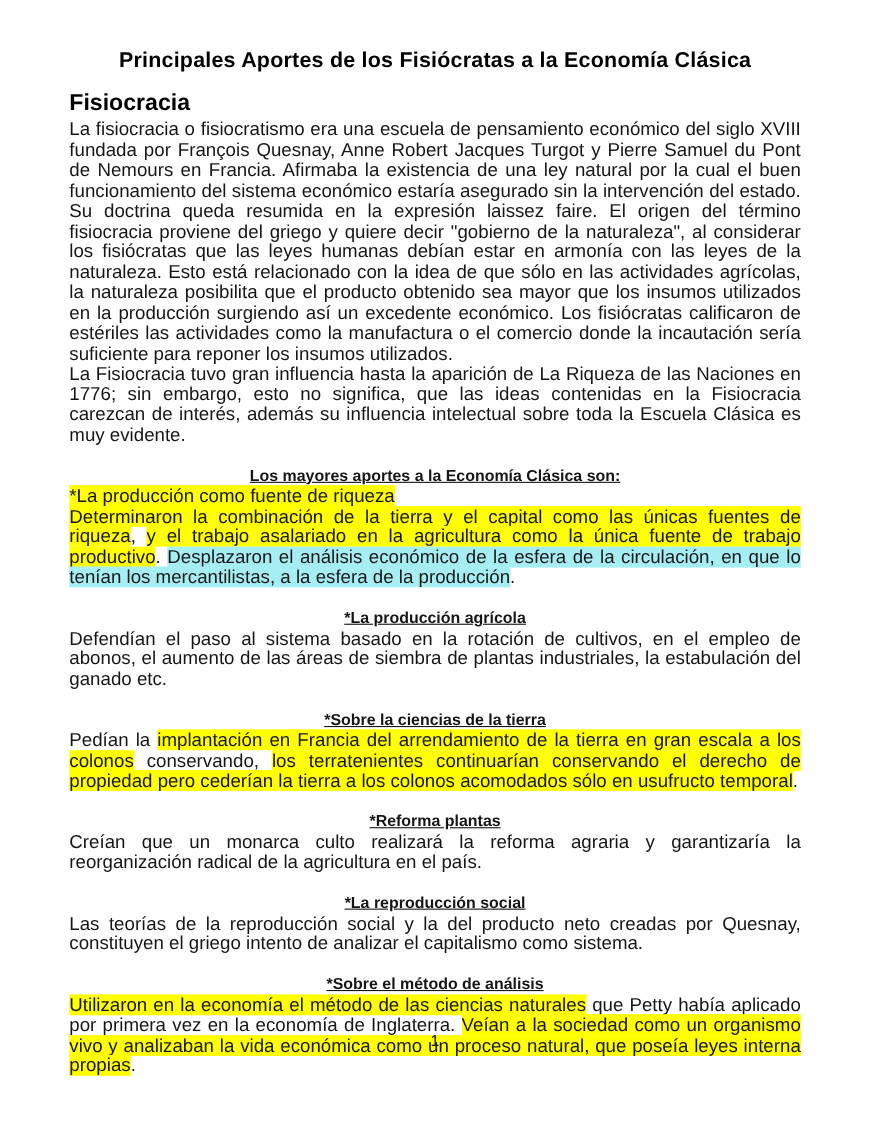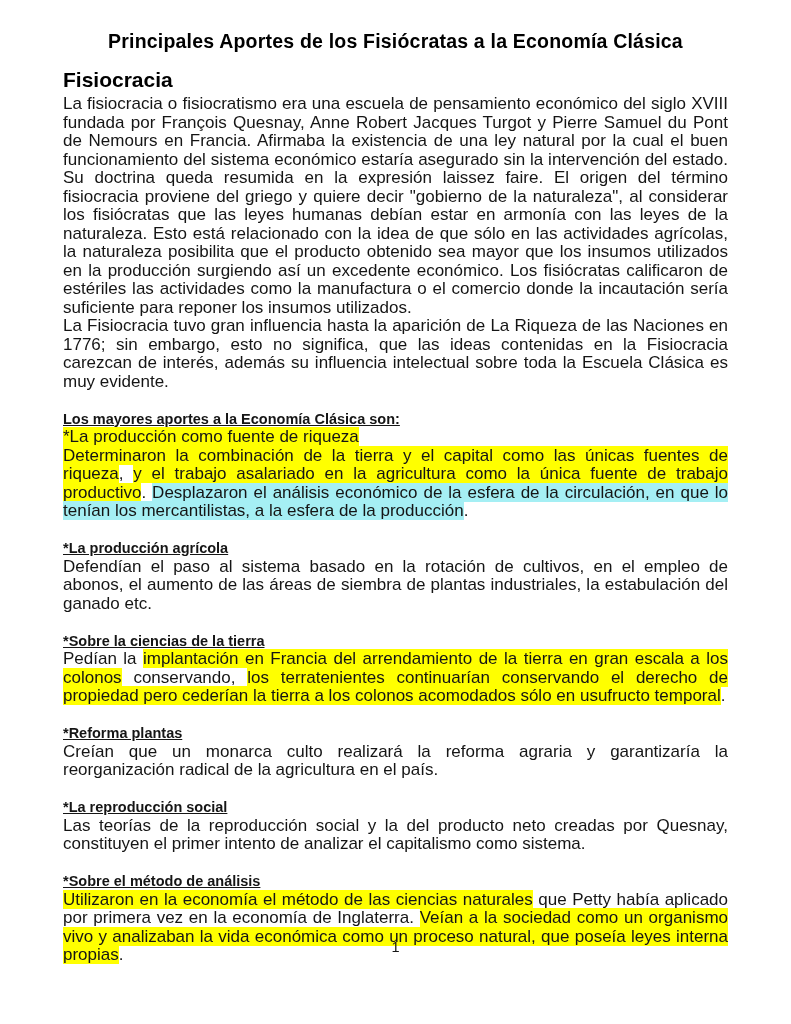--- a/index.html
+++ b/index.html
@@ -14,21 +14,21 @@
     background: var(--page-background);
     font-family: "Liberation Sans", "DejaVu Sans", sans-serif;
     color: var(--text);
   }
   .page {
     position: relative;
     width: 791px;
     height: 1024px;
     margin: 0 auto;
     background: var(--page-background);
-    padding: 30px 63px 0 63px;
+    padding: 44px 63px 0 63px;
     overflow: hidden;
   }
   .doc-title {
     margin: 0 0 15px 0;
     text-align: center;
     font-size: 19.5px;
     font-weight: bold;
     line-height: 23px;
     letter-spacing: 0.2px;
     color: #000;
@@ -46,21 +46,21 @@
     font-size: 17px;
     line-height: 18.5px;
     text-align: justify;
   }
   .sub-heading {
     margin: 18.5px 0 0 0;
     font-size: 14.5px;
     line-height: 18.5px;
     font-weight: bold;
     text-decoration: underline;
-    text-align: left;
+    text-align: center;
   }
   .hl-yellow { background: var(--highlight-yellow); }
   .hl-cyan { background: var(--highlight-cyan); }
   .page-number {
     position: absolute;
     top: 938px;
     left: 0;
     right: 0;
     text-align: center;
     font-size: 14.5px;
@@ -88,20 +88,20 @@
   <p class="sub-heading">*La producción agrícola</p>
   <p class="body"><span>Defendían el paso al sistema basado en la rotación de cultivos, en el empleo de abonos, el aumento de las áreas de siembra de plantas industriales, la estabulación del ganado etc.</span></p>
 
   <p class="sub-heading">*Sobre la ciencias de la tierra</p>
   <p class="body"><span>Pedían la </span><span class="hl-yellow">implantación en Francia del arrendamiento de la tierra en gran escala a los colonos</span><span> conservando, </span><span class="hl-yellow">los terratenientes continuarían conservando el derecho de propiedad pero cederían la tierra a los colonos acomodados sólo en usufructo temporal</span><span>.</span></p>
 
   <p class="sub-heading">*Reforma plantas</p>
   <p class="body"><span>Creían que un monarca culto realizará la reforma agraria y garantizaría la reorganización radical de la agricultura en el país.</span></p>
 
   <p class="sub-heading">*La reproducción social</p>
-  <p class="body"><span>Las teorías de la reproducción social y la del producto neto creadas por Quesnay, constituyen el primer intento de analizar el capitalismo como sistema.</span></p>
+  <p class="body"><span>Las teorías de la reproducción social y la del producto neto creadas por Quesnay, constituyen el griego intento de analizar el capitalismo como sistema.</span></p>
 
   <p class="sub-heading">*Sobre el método de análisis</p>
   <p class="body"><span class="hl-yellow">Utilizaron en la economía el método de las ciencias naturales</span><span> que Petty había aplicado por primera vez en la economía de Inglaterra. </span><span class="hl-yellow">Veían a la sociedad como un organismo vivo y analizaban la vida económica como un proceso natural, que poseía leyes interna propias</span><span>.</span></p>
 
   <div class="page-number">1</div>
 
 </div>
 
 </body></html>

